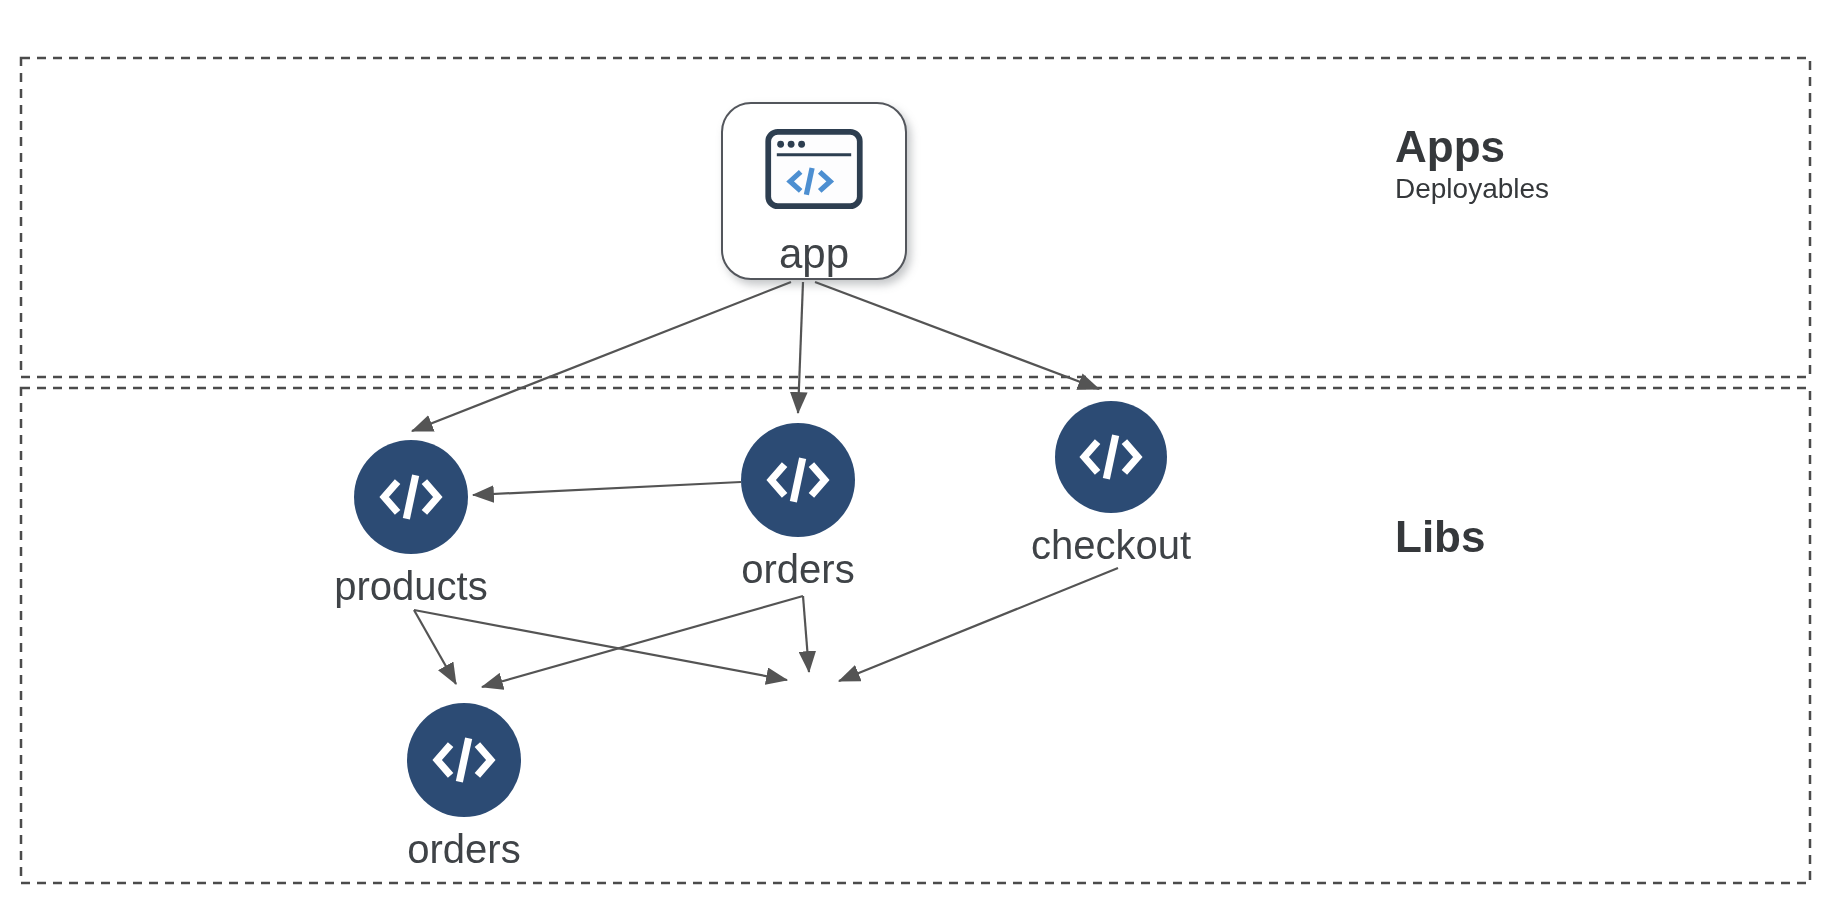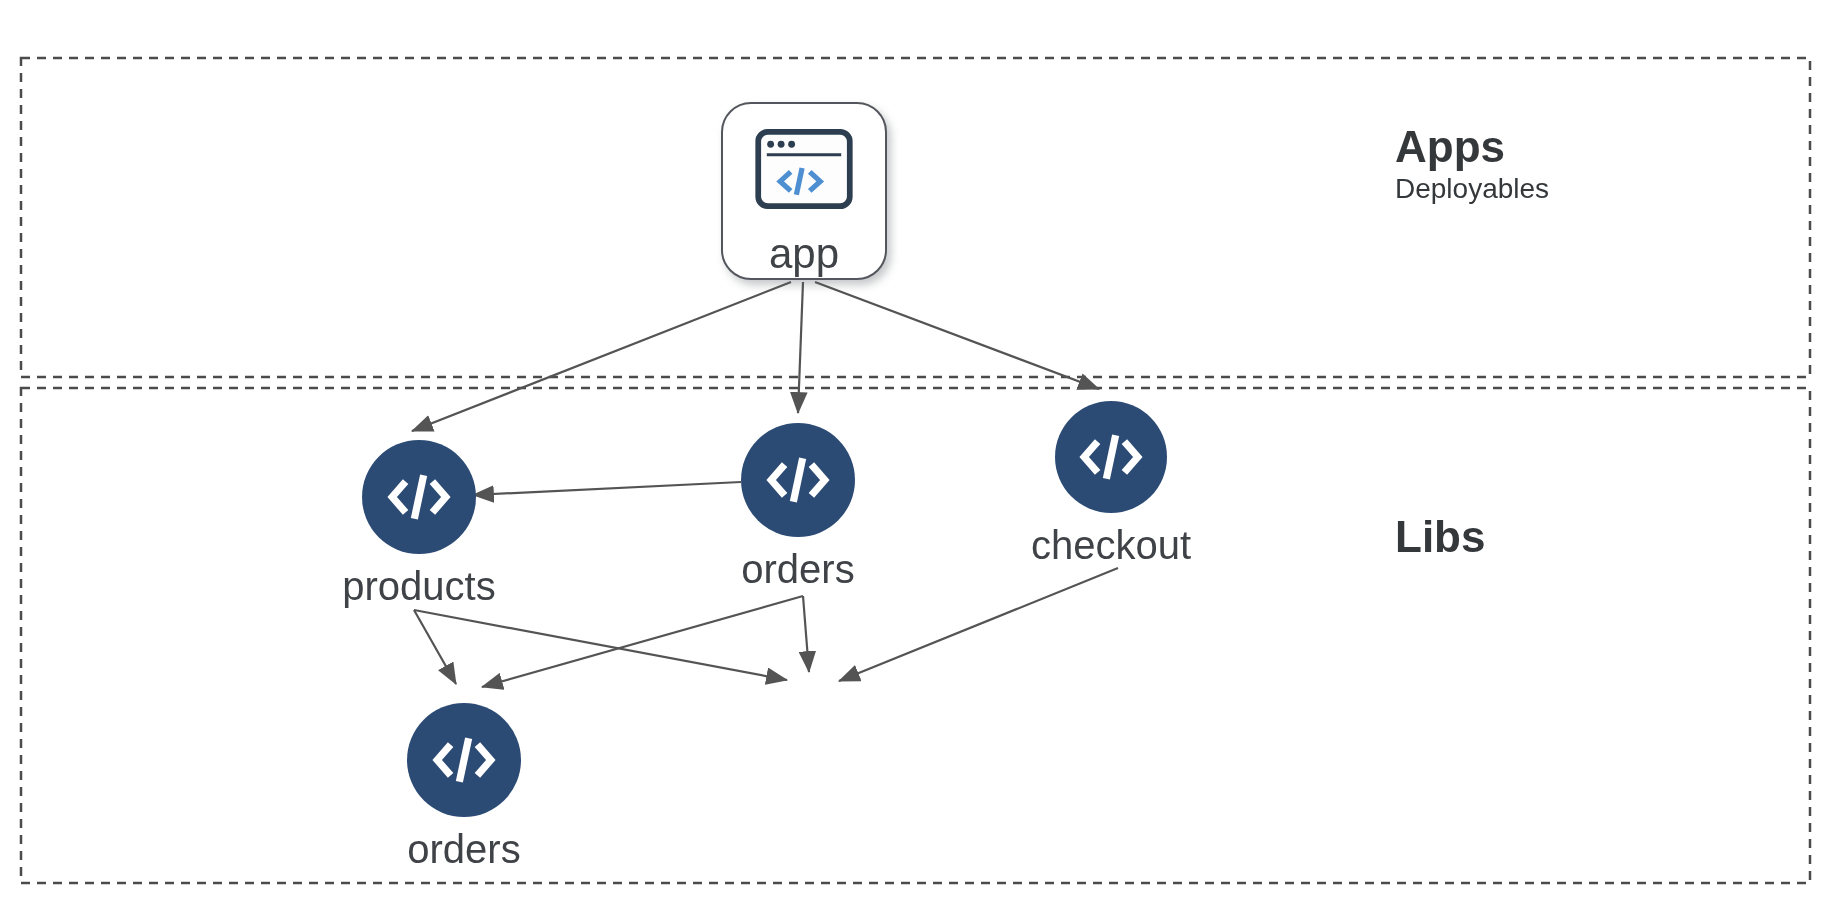--- a/index.html
+++ b/index.html
@@ -76,35 +76,35 @@
     </svg>
 
   <div class="sec-label" style="left: 1395px; top: 122px;">
     <div class="sec-title">Apps</div>
     <div class="sec-sub">Deployables</div>
   </div>
   <div class="sec-label" style="left: 1395px; top: 512px;">
     <div class="sec-title">Libs</div>
   </div>
 
-  <div class="app-node" style="left: 721px; top: 102px; width: 166px; height: 178px;">
+  <div class="app-node" style="left: 721px; top: 102px; width: 186px; height: 178px;">
     <svg class="browser-icon" width="110" height="88" viewBox="0 0 104 86" xmlns="http://www.w3.org/2000/svg">
       <rect class="frame" x="4" y="4" width="96" height="78" rx="10"></rect>
       <circle class="dot" cx="17" cy="17" r="3.6"></circle>
       <circle class="dot" cx="28" cy="17" r="3.6"></circle>
       <circle class="dot" cx="39" cy="17" r="3.6"></circle>
       <line class="bar" x1="13" y1="28" x2="91" y2="28"></line>
       <polyline class="bglyph" points="38,46 27,56 38,66"></polyline>
       <line class="bglyph" x1="50" y1="42" x2="44" y2="70"></line>
       <polyline class="bglyph" points="58,46 69,56 58,66"></polyline>
     </svg>
     <div class="app-label">app</div>
   </div>
 
-  <div class="lib-node" style="left: 362px; top: 440px; width: 114px; height: 114px;">
+  <div class="lib-node" style="left: 354px; top: 440px; width: 114px; height: 114px;">
     <div class="lib-circle">
       <svg class="lib-glyph" width="68" height="58" viewBox="0 0 66 56" xmlns="http://www.w3.org/2000/svg">
         <polyline points="20,13 7,28 20,43"></polyline>
         <line x1="37.5" y1="7" x2="28.5" y2="49"></line>
         <polyline points="46,13 59,28 46,43"></polyline>
       </svg>
     </div>
     <div class="node-label">products</div>
   </div>
 

